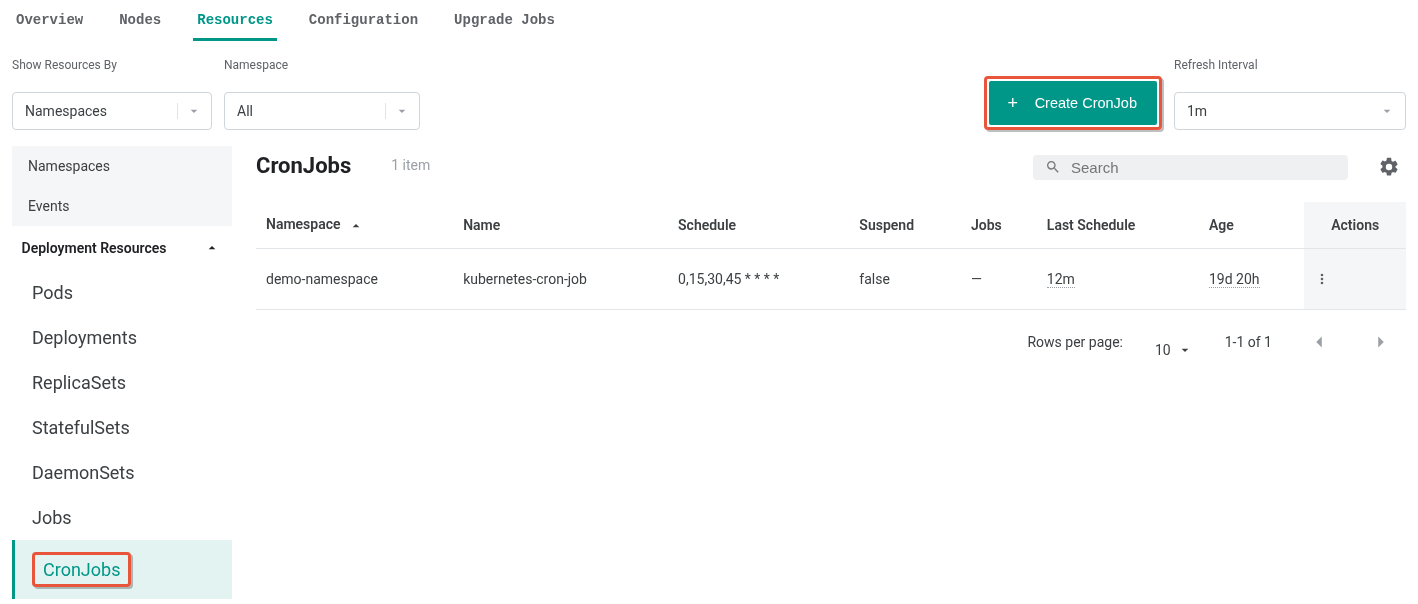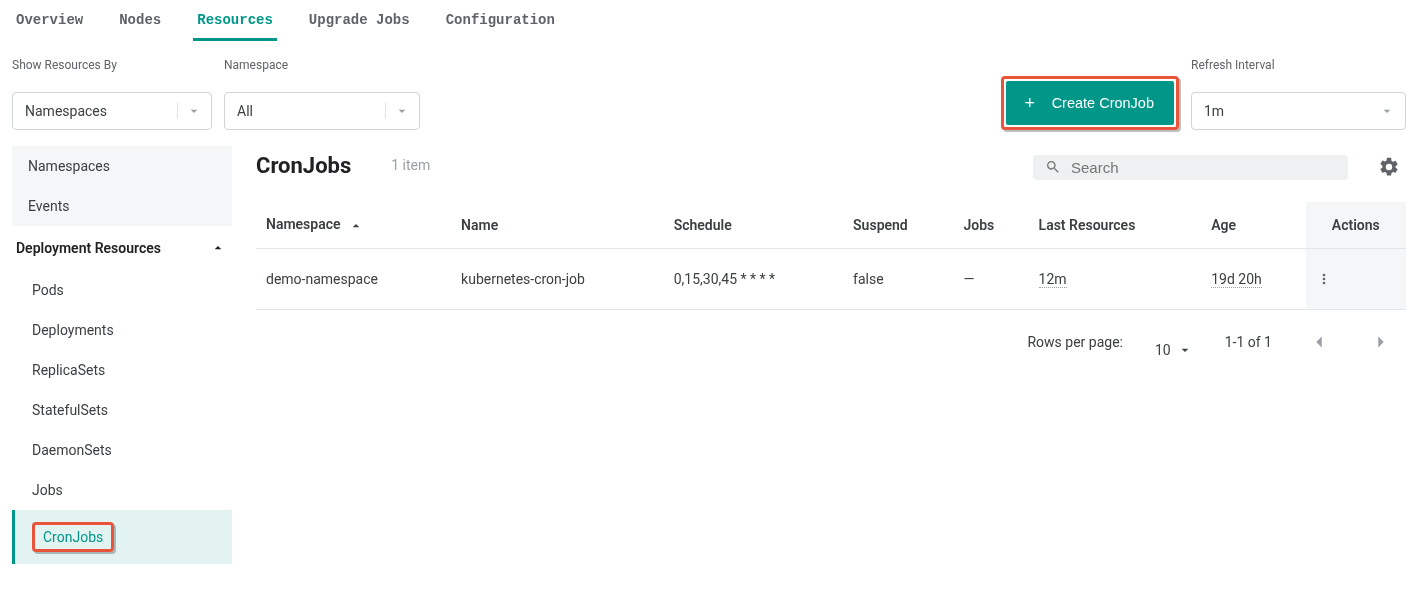--- a/index.html
+++ b/index.html
@@ -62,25 +62,25 @@
     border: 3px solid #e8553a; border-radius: 4px;
     box-shadow: 2px 2px 0 rgba(0,0,0,0.25);
   }
   .main-flex { display: flex; padding: 0 12px; gap: 24px; }
   .sidebar { width: 220px; flex-shrink: 0; padding-top: 8px; }
   .side-item {
     padding: 12px 16px; font-size: 14px; color: #3c4043; cursor: pointer;
   }
   .side-item.light { background: #f5f6f7; }
   .side-group-header {
-    display: flex; justify-content: space-between; align-items: center;
+    display: flex; justify-content: center; align-items: center;
     padding: 14px 6px 14px 4px; font-size: 14px; font-weight: 600; color: #202124; cursor: pointer; gap: 38px;
   }
   .side-sub {
-    padding: 12px 16px 12px 20px; font-size: 14px; color: #3c4043; cursor: pointer;
+    padding: 12px 16px 12px 20px; font-size: 18px; color: #3c4043; cursor: pointer;
   }
   .side-sub.active {
     background: #e3f3f2; color: #009688; border-left: 3px solid #009688; padding-left: 17px;
   }
   .side-sub-highlight {
     display: inline-block;
   }
   .content { flex: 1; padding-top: 12px; }
   .title-row { display: flex; align-items: center; gap: 18px; margin-bottom: 4px; }
   .page-title-txt { font-size: 22px; font-weight: 700; color: #202124; }
@@ -118,22 +118,22 @@
   svg.ic-lg { width: 22px; height: 22px; display:block; }
   .dots-btn { cursor: pointer; color:#5f6368; }
 </style>
 </head>
 <body>
 
 <div class="tabs">
   <div class="tab">Overview</div>
   <div class="tab">Nodes</div>
   <div class="tab active">Resources</div>
+  <div class="tab">Configuration</div>
   <div class="tab">Upgrade Jobs</div>
-  <div class="tab">Configuration</div>
 </div>
 
 <div class="toolbar-row">
   <div class="field-group">
     <div class="field-label">Show Resources By</div>
     <div class="select-box" style="width:200px">
       <span>Namespaces</span>
       <span class="chev-wrap">
         <svg class="ic" viewBox="0 0 24 24">
             <path fill="currentColor" d="M7 10l5 5 5-5z"></path>
@@ -157,21 +157,21 @@
 
   <span class="highlight-red" style="padding:2px">
     <button class="create-btn">
       <span class="plus-box">+</span>
       <span>Create CronJob</span>
     </button>
   </span>
 
   <div class="field-group">
     <div class="field-label">Refresh Interval</div>
-    <div class="select-box plain" style="width:215px">
+    <div class="select-box plain" style="width:232px">
       <span>1m</span>
       <span class="chev-wrap">
         <svg class="ic" viewBox="0 0 24 24">
             <path fill="currentColor" d="M7 10l5 5 5-5z"></path>
           </svg>
       </span>
     </div>
   </div>
 </div>
 
@@ -232,21 +232,21 @@
             <span class="sort-arrow">
               <svg class="ic" style="display:inline;vertical-align:middle" viewBox="0 0 24 24">
                   <path fill="currentColor" d="M7 14l5-5 5 5z"></path>
                 </svg>
             </span>
           </th>
           <th>Name</th>
           <th>Schedule</th>
           <th>Suspend</th>
           <th>Jobs</th>
-          <th>Last Resources</th>
+          <th>Last Schedule</th>
           <th>Age</th>
           <th class="actions-h">Actions</th>
         </tr>
       </thead>
       <tbody>
         <tr>
           <td>demo-namespace</td>
           <td>kubernetes-cron-job</td>
           <td>0,15,30,45 * * * *</td>
           <td>false</td>

